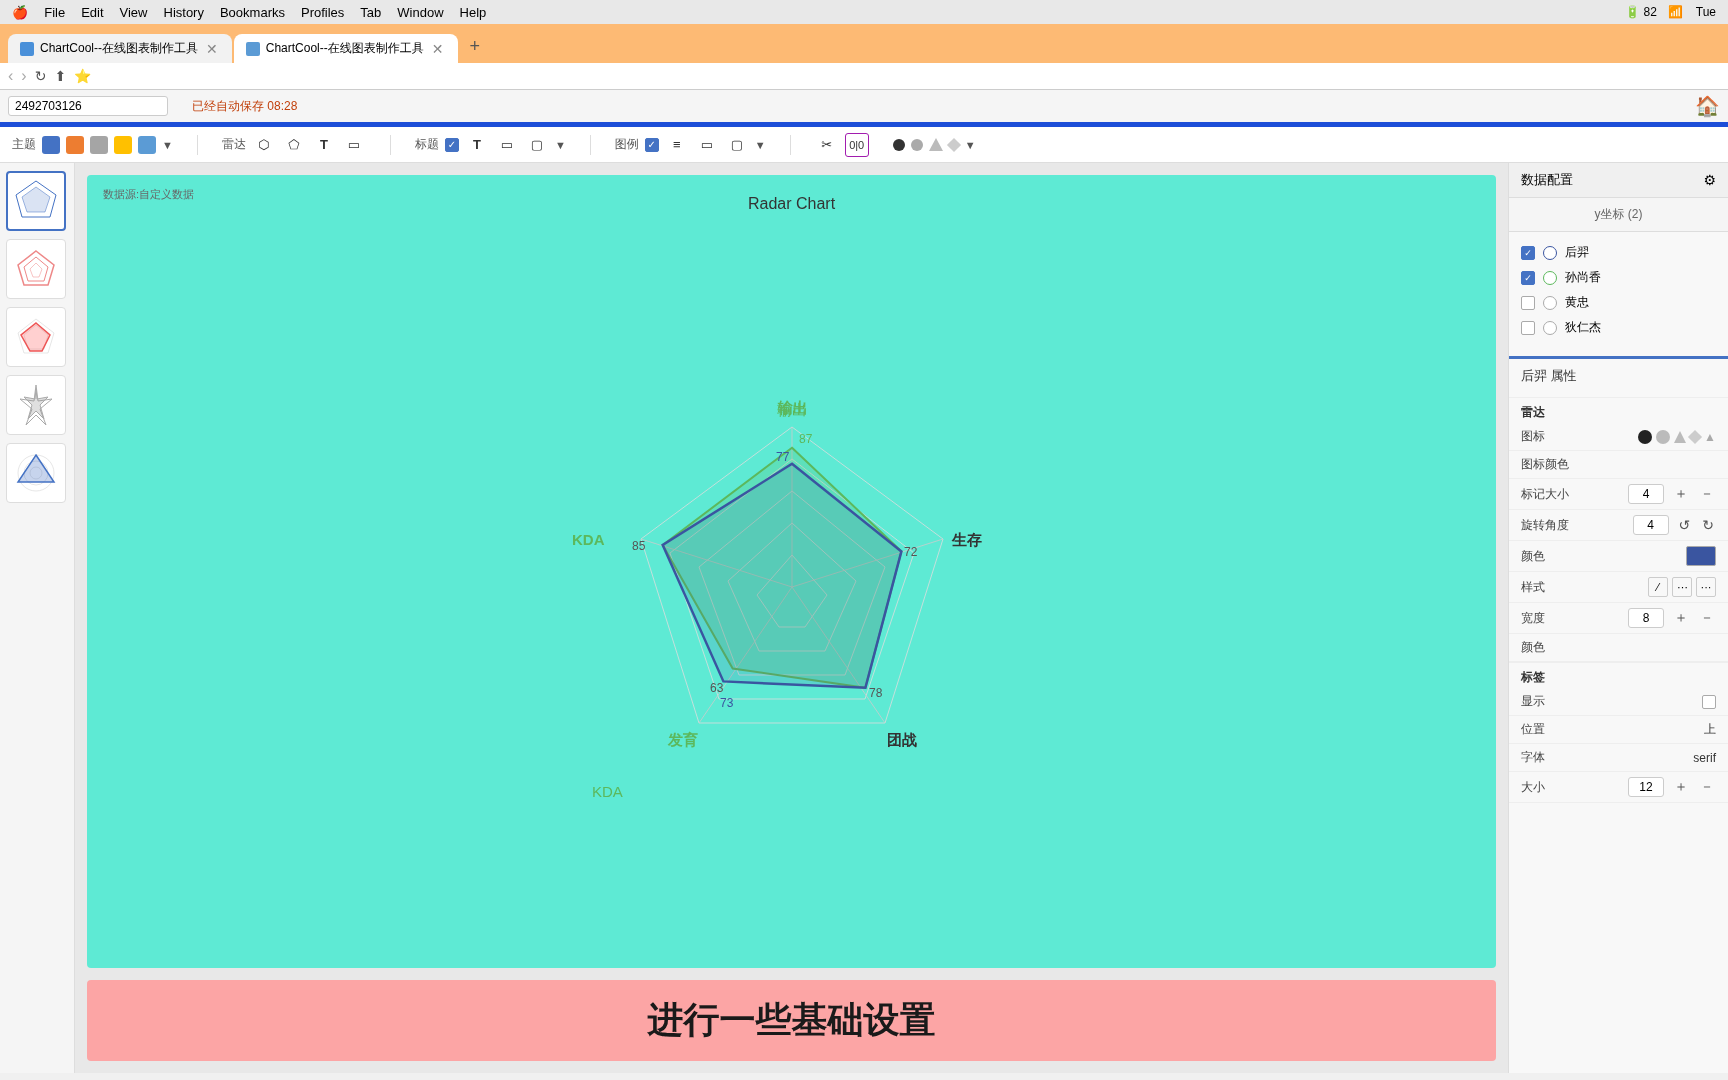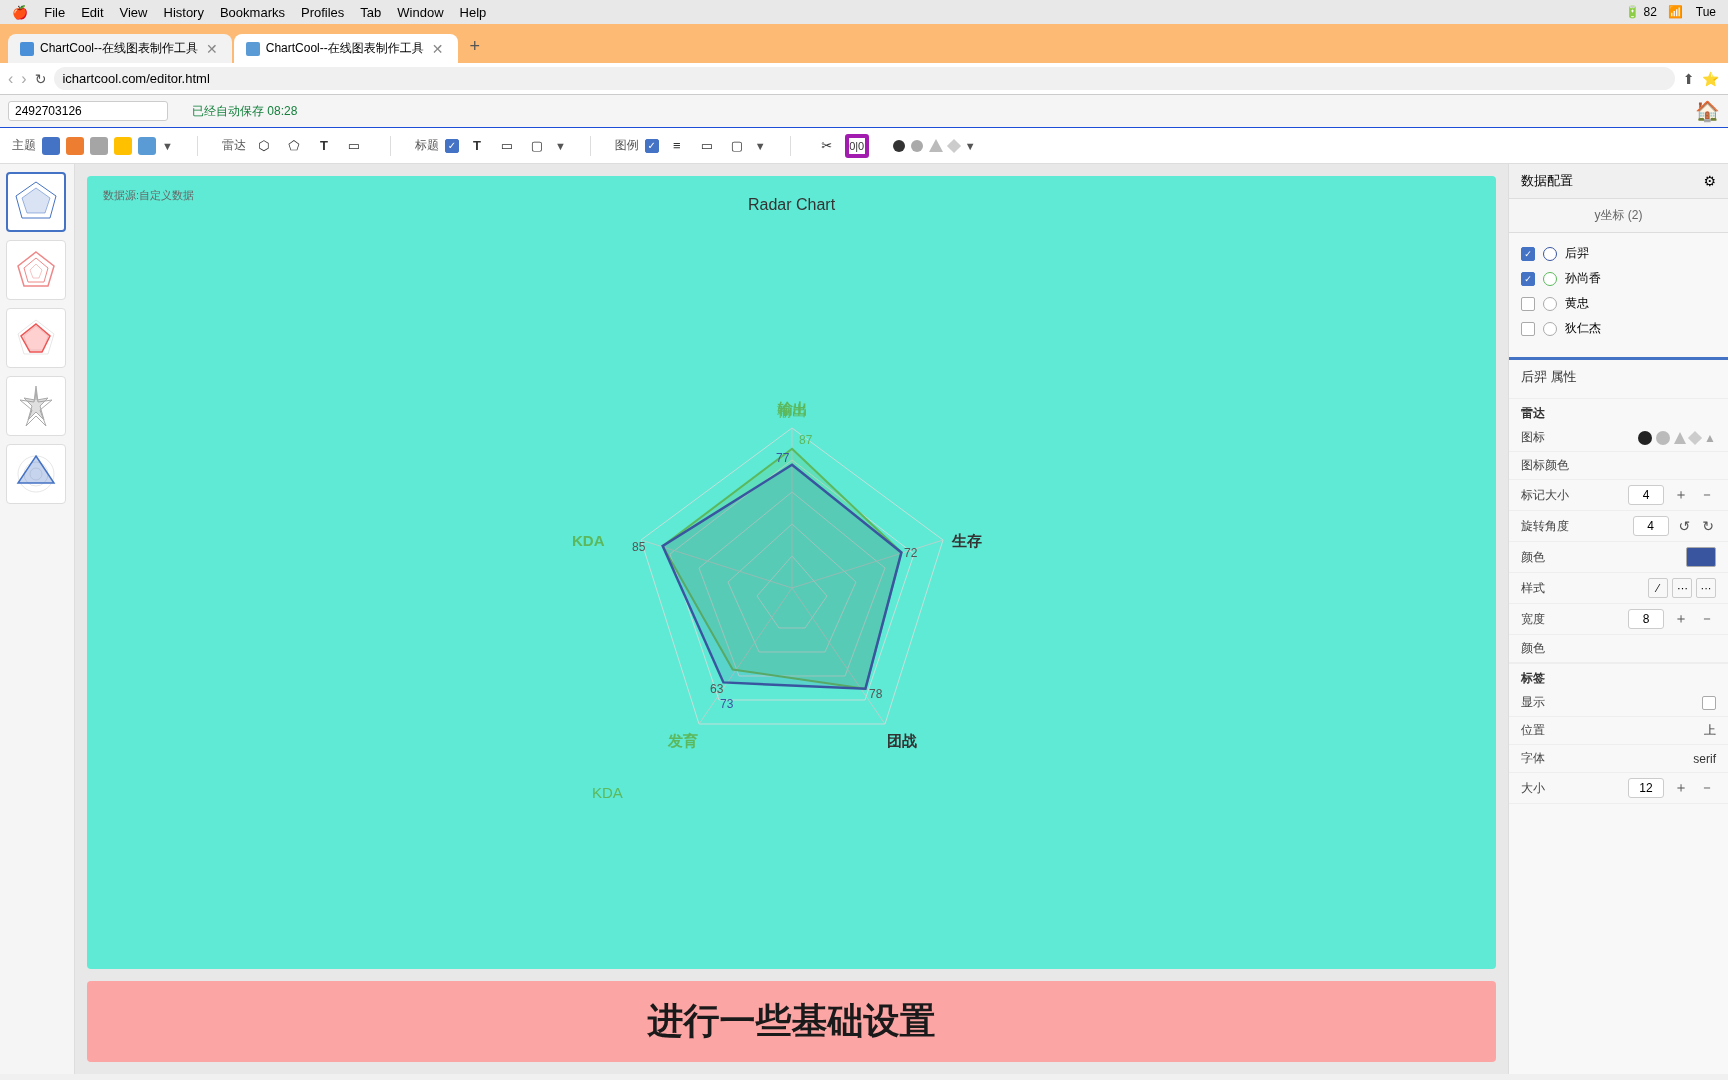--- a/index.html
+++ b/index.html
@@ -57,27 +57,27 @@
       border: none;
       border-radius: 12px;
       font-size: 13px;
       outline: none;
     }
     .address-actions { display: flex; gap: 8px; color: #555; font-size: 16px; }
 
     
     .app-toolbar {
       background: #f5f5f5;
-      border-bottom: 1px solid #1d4ed8;
+      border-bottom: 5px solid #1d4ed8;
       padding: 4px 8px;
       display: flex;
       align-items: center;
       gap: 16px;
     }
-    .autosave-text { font-size: 12px; color: #15803d; margin-left: 8px; }
+    .autosave-text { font-size: 12px; color: #c2410c; margin-left: 8px; }
     .toolbar-home { margin-left: auto; font-size: 20px; color: #333; cursor: pointer; }
     .id-input {
       width: 160px;
       padding: 2px 6px;
       border: 1px solid #ccc;
       border-radius: 3px;
       font-size: 12px;
       background: #fff;
     }
 
@@ -310,21 +310,20 @@
       <span class="tab-close">✕</span>
     </div>
     <span class="tab-new">+</span>
   </div>
 </div>
 
 <div class="address-bar">
   <span style="color:#aaa;font-size:16px;">‹</span>
   <span style="color:#aaa;font-size:16px;">›</span>
   <span style="color:#555;font-size:14px;">↻</span>
-  <input class="address-input" type="text" value="ichartcool.com/editor.html" style="">
   <div class="address-actions">
     <span style="font-size:14px;">⬆</span>
     <span style="font-size:14px;">⭐</span>
   </div>
 </div>
 
 <div class="app-toolbar">
   <input class="id-input" type="text" value="2492703126" style="">
   <span class="autosave-text">已经自动保存 08:28</span>
   <span class="toolbar-home">🏠</span>
@@ -367,21 +366,21 @@
     <div class="checkbox-icon">✓</div>
     <span class="toolbar-btn">≡</span>
     <span class="toolbar-btn">▭</span>
     <span class="toolbar-btn">▢</span>
     <span style="color:#555;font-size:11px;">▼</span>
   </div>
   <div class="toolbar-separator"></div>
 
   <div class="toolbar-section">
     <span class="toolbar-btn">✂</span>
-    <span class="toolbar-btn" style="font-size:11px;border:4px solid #a21caf;padding:2px 4px;">0|0</span>
+    <span class="toolbar-btn" style="font-size:11px;border:1px solid #a21caf;padding:2px 4px;">0|0</span>
   </div>
   <div class="toolbar-section">
     <div style="width:12px;height:12px;border-radius:50%;background:#333;"></div>
     <div style="width:12px;height:12px;border-radius:50%;background:#aaa;"></div>
     <div style="width:0;height:0;border-left:7px solid transparent;border-right:7px solid transparent;border-bottom:13px solid #bbb;"></div>
     <div style="width:10px;height:10px;background:#ccc;transform:rotate(45deg);"></div>
     <span style="color:#555;font-size:11px;">▼</span>
   </div>
 </div>
 

